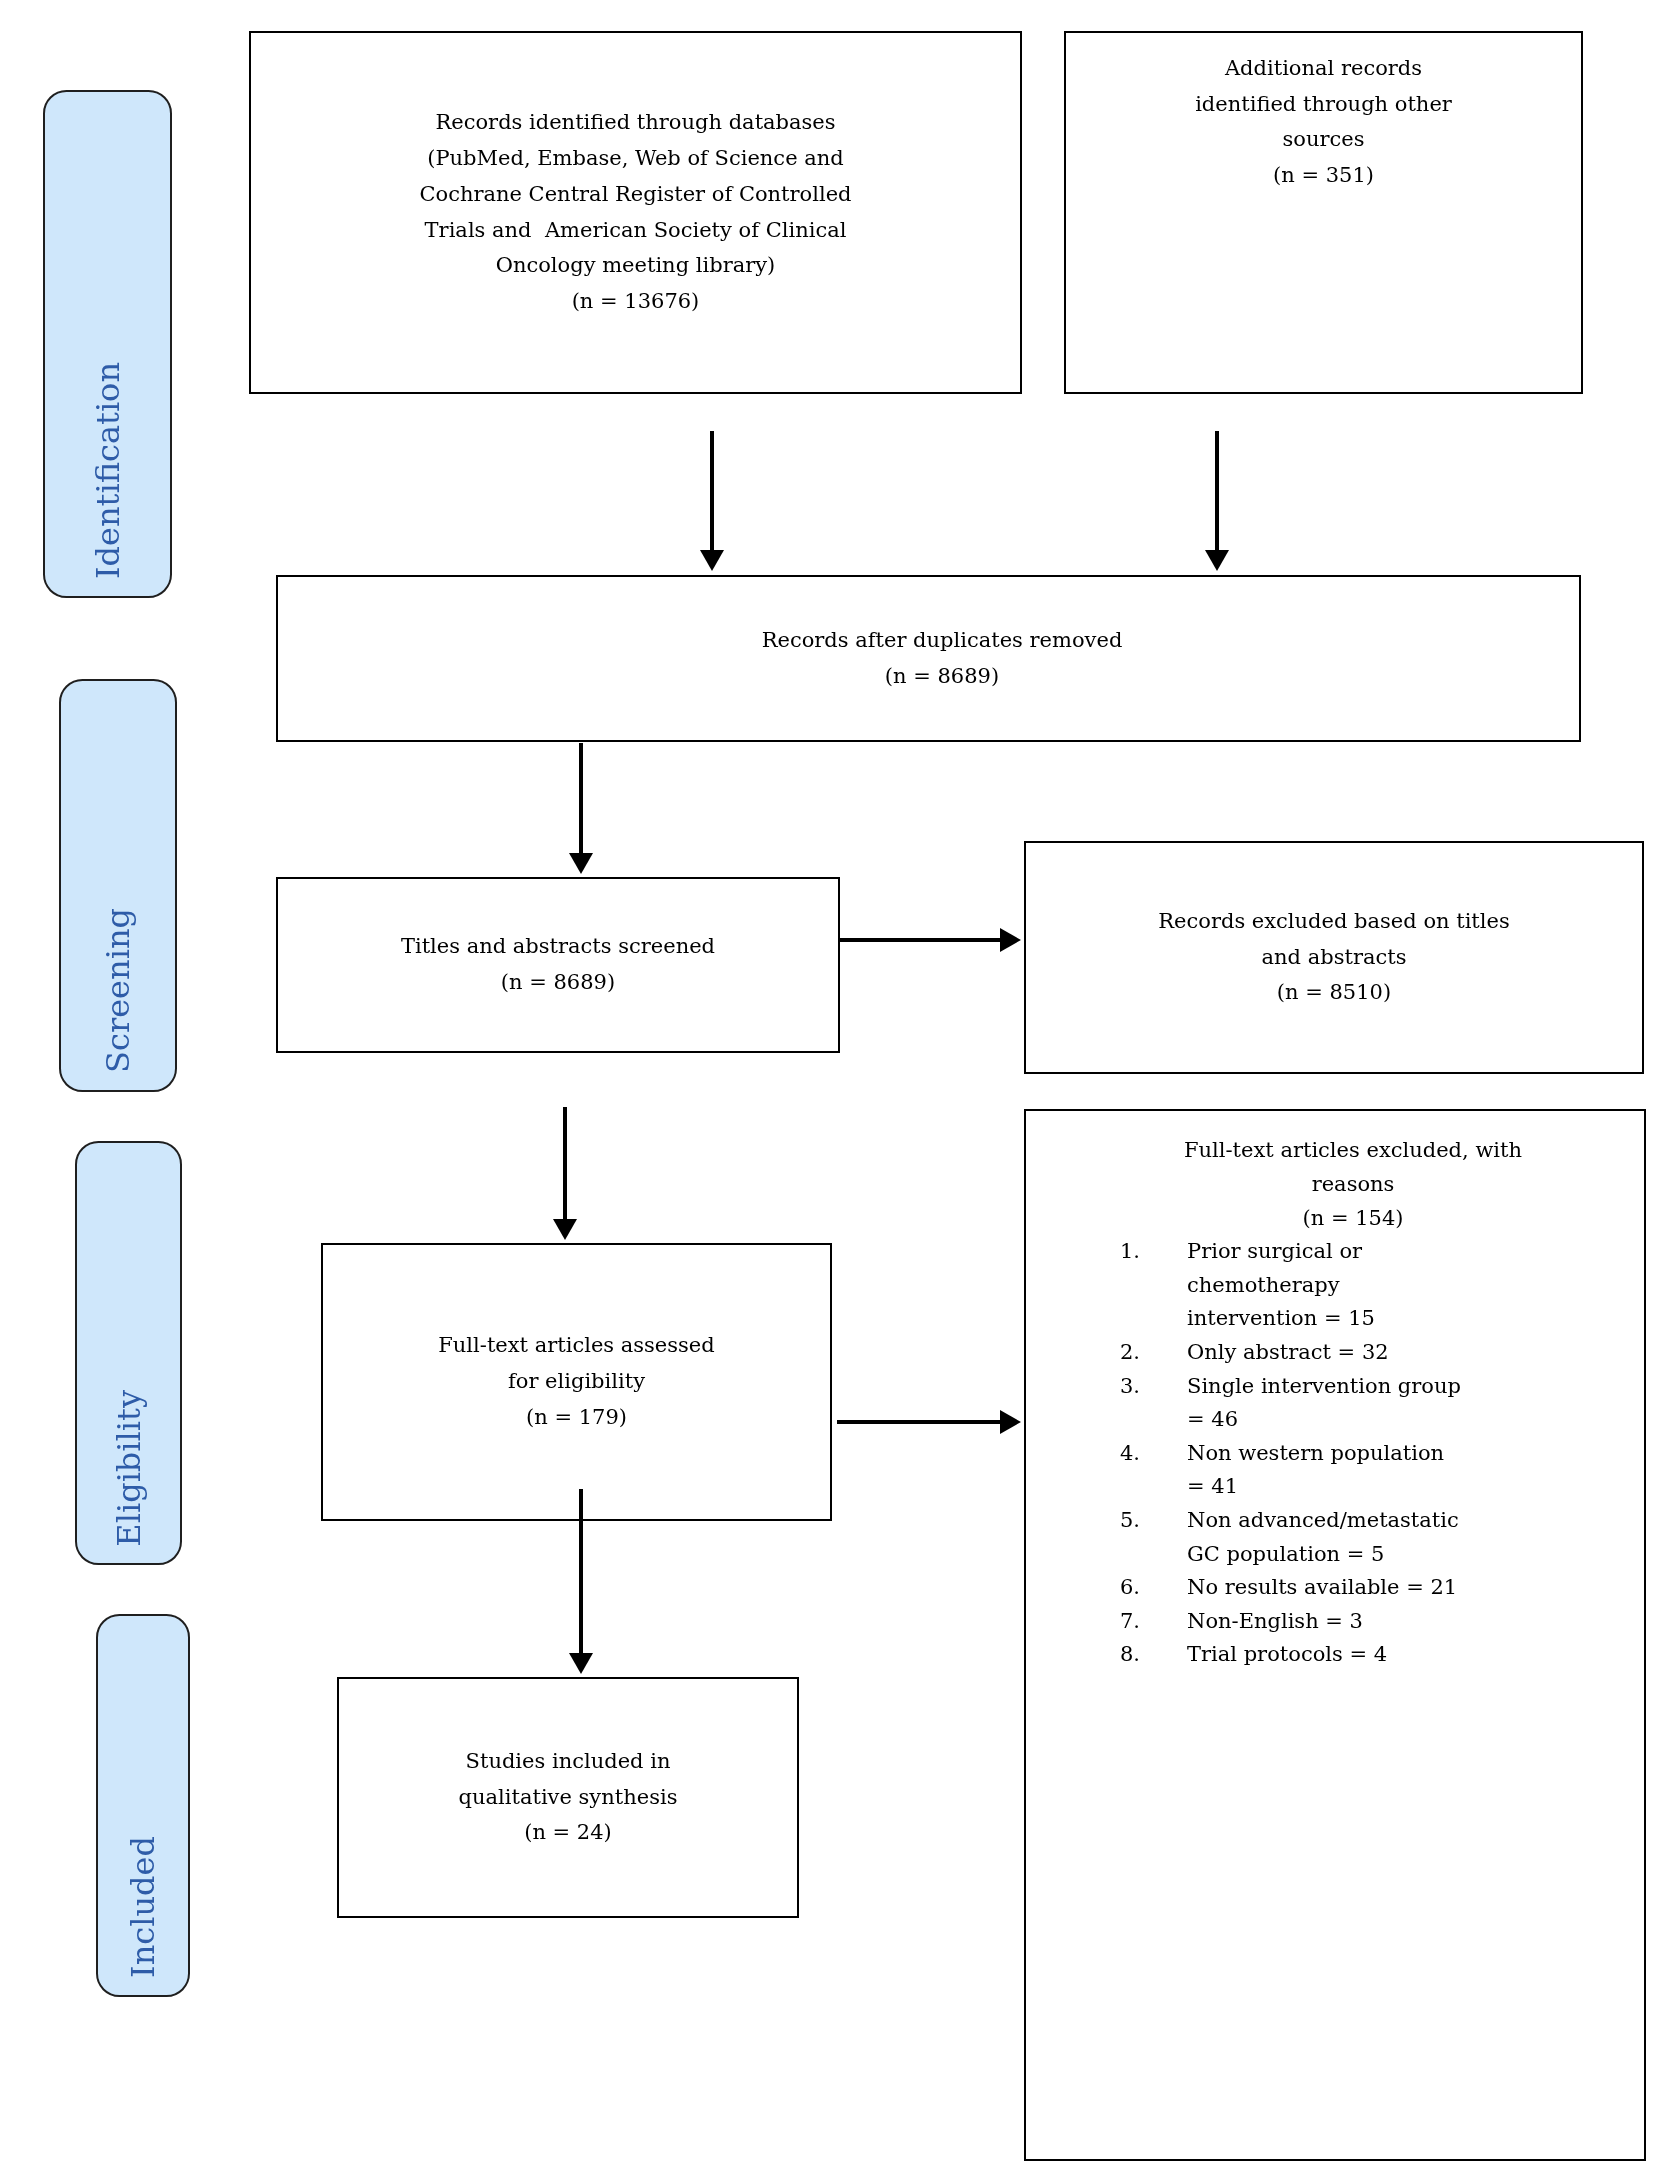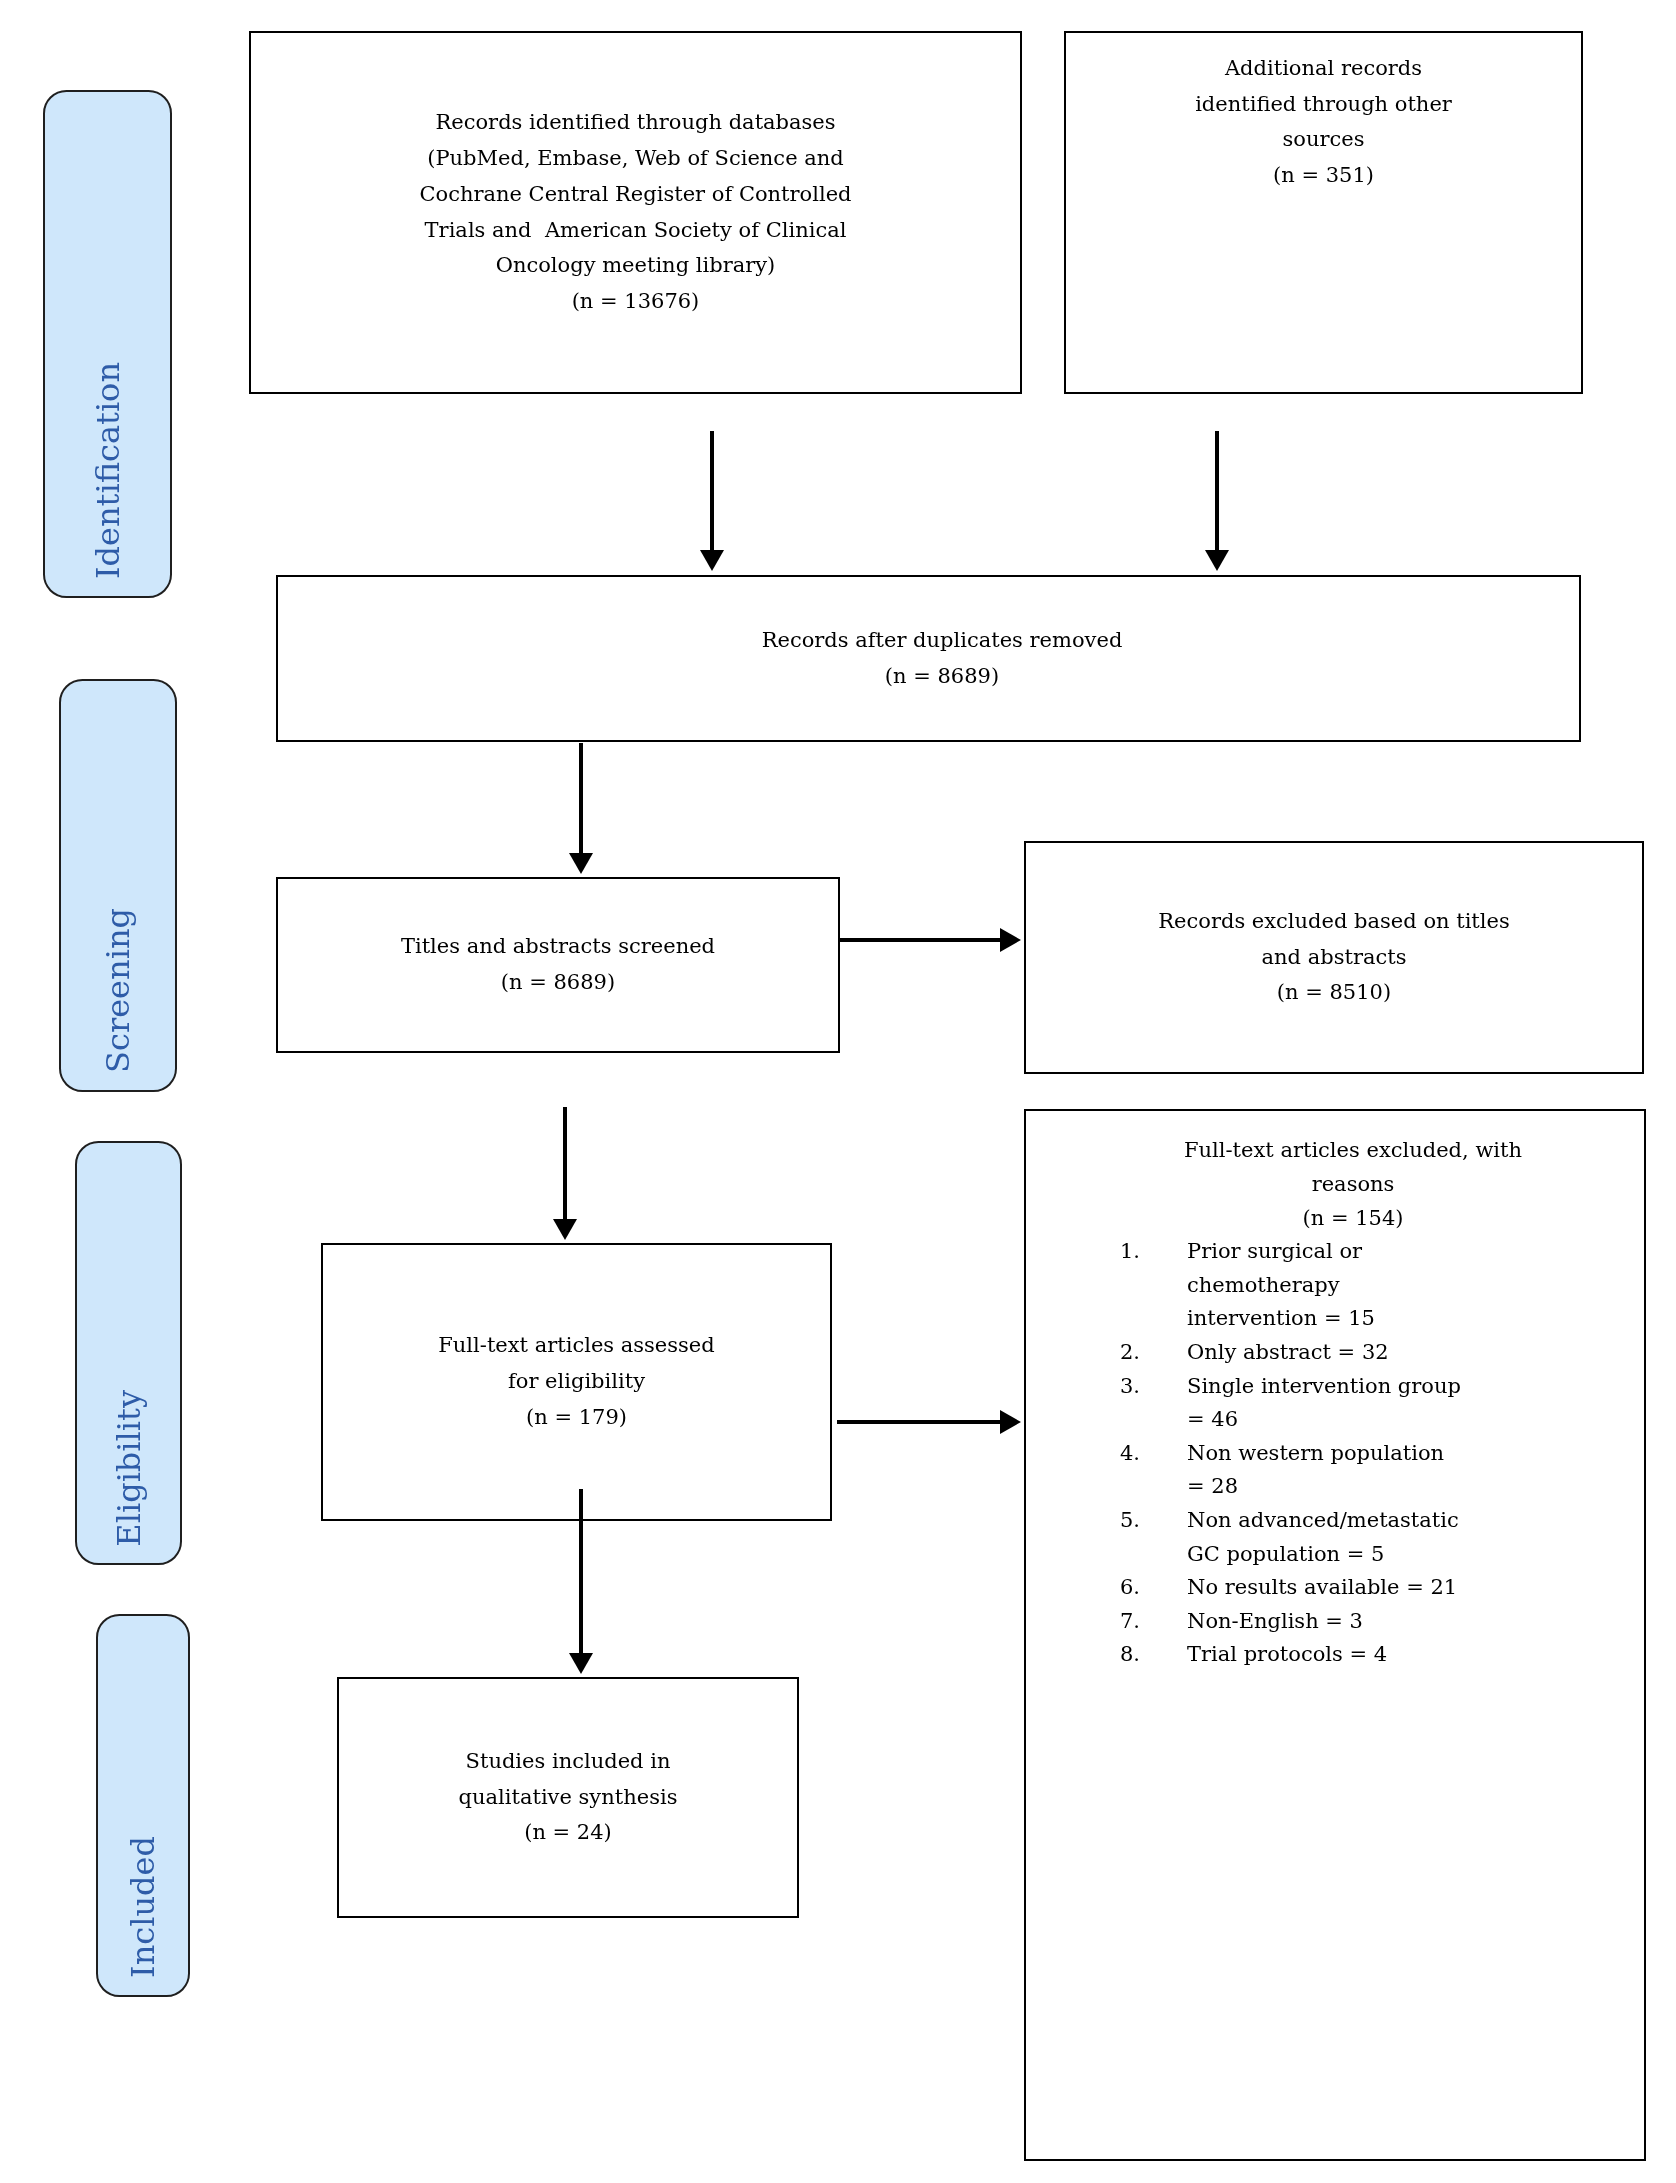--- a/index.html
+++ b/index.html
@@ -205,21 +205,21 @@
         <span class="reason-num">3.</span>
         <span class="reason-lines">
           <span class="line">Single intervention group</span>
           <span class="line">= 46</span>
         </span>
       </div>
       <div class="reason">
         <span class="reason-num">4.</span>
         <span class="reason-lines">
           <span class="line">Non western population</span>
-          <span class="line">= 28</span>
+          <span class="line">= 41</span>
         </span>
       </div>
       <div class="reason">
         <span class="reason-num">5.</span>
         <span class="reason-lines">
           <span class="line">Non advanced/metastatic</span>
           <span class="line">GC population = 5</span>
         </span>
       </div>
       <div class="reason">

